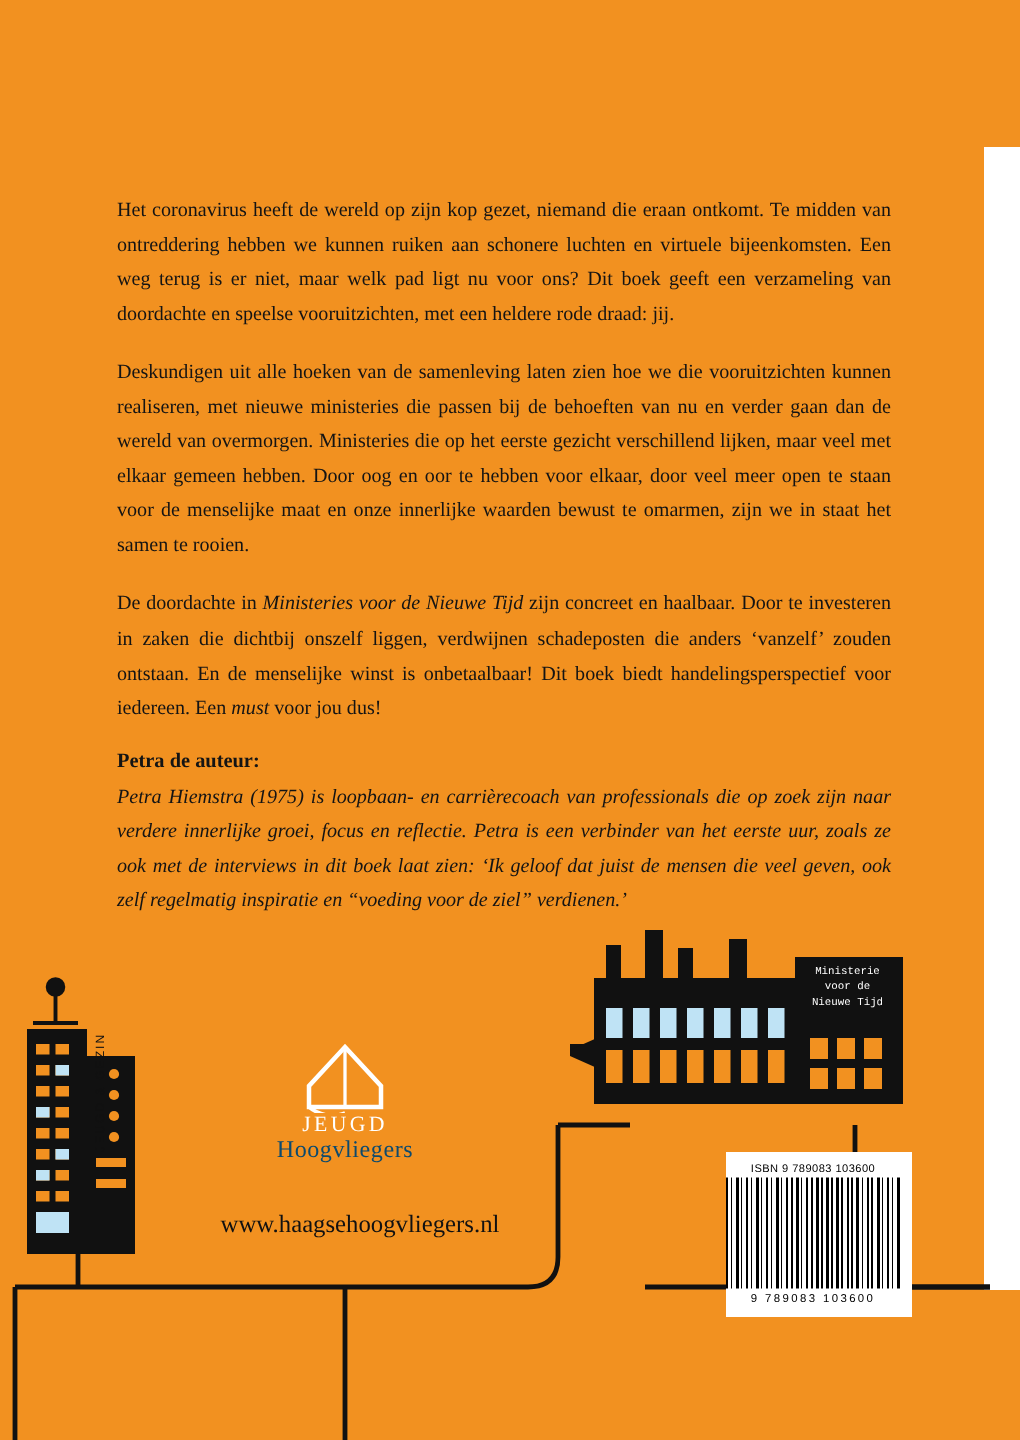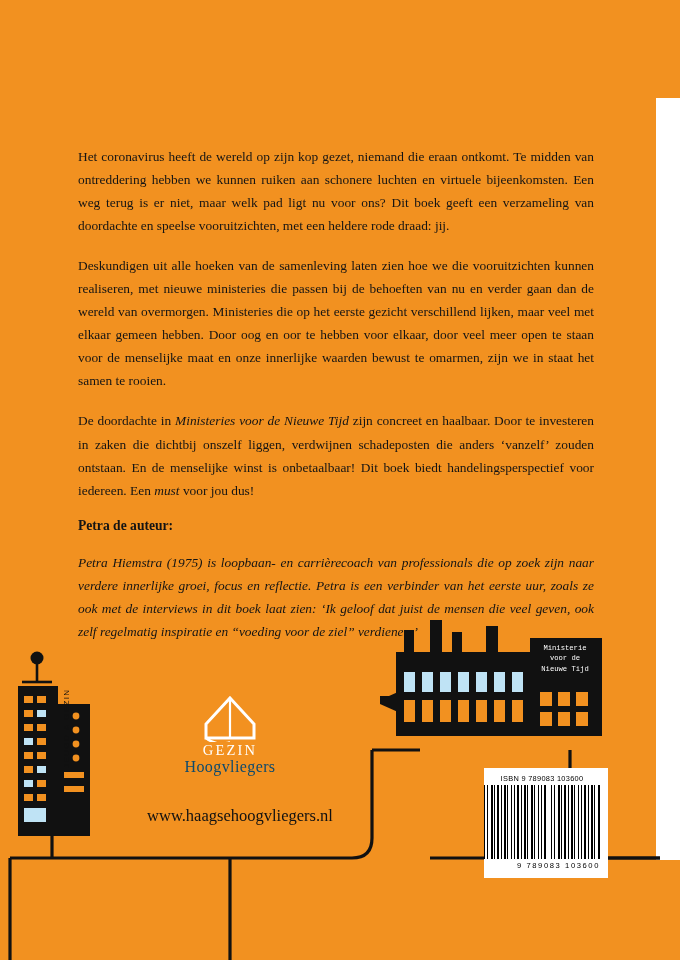--- a/index.html
+++ b/index.html
@@ -27,21 +27,21 @@
   }
 
   
   .copy {
     position: absolute;
     left: 78px;
     top: 128px;
     width: 516px;
   }
   .copy p {
-    margin: 17px 0 16px 0;
+    margin: 0 0 16px 0;
     font-size: 13.4px;
     line-height: 1.72;
     text-align: justify;
     color: #141414;
   }
   .copy p em { font-style: italic; }
 
   .author-head {
     margin: 8px 0 4px 0;
     font-size: 13.6px;
@@ -159,21 +159,21 @@
         #000 3.2px, #000 4.2px,
         #fff 4.2px, #fff 6.6px,
         #000 6.6px, #000 8.6px,
         #fff 8.6px, #fff 10px,
         #000 10px, #000 10.8px,
         #fff 10.8px, #fff 13.4px);
   }
   .barcode-digits {
     font-size: 7.6px;
     letter-spacing: 1.6px;
-    text-align: right;
+    text-align: center;
     font-family: "Liberation Sans", sans-serif;
     color: #000;
     margin-top: 2px;
   }
 </style>
 </head>
 <body>
 
 <div class="white-block"></div>
 
@@ -299,21 +299,21 @@
   <div class="vlabel">JEUGD &amp; GEZIN</div>
 
   <div class="logo">
     <div class="mark">
       <svg width="108" height="48" viewBox="0 0 108 48">
         <path d="M 54 4 L 78 30 L 78 44 L 30 44 L 30 30 Z" fill="none" stroke="#FFFFFF" stroke-width="3"></path>
         <path d="M 54 4 L 54 44" stroke="#FFFFFF" stroke-width="2.2"></path>
         <path d="M 30 44 A 24 24 0 0 0 54 48" fill="none" stroke="#FFFFFF" stroke-width="2.4"></path>
       </svg>
     </div>
-    <div class="name1">GEZIN</div>
+    <div class="name1">JEUGD</div>
     <div class="name2">Hoogvliegers</div>
   </div>
 
   <div class="website">www.haagsehoogvliegers.nl</div>
 
   <div class="barcode-box">
     <div class="barcode-isbn">ISBN 9 789083 103600</div>
     <div class="bars"></div>
     <div class="barcode-digits">9  789083  103600</div>
   </div>

